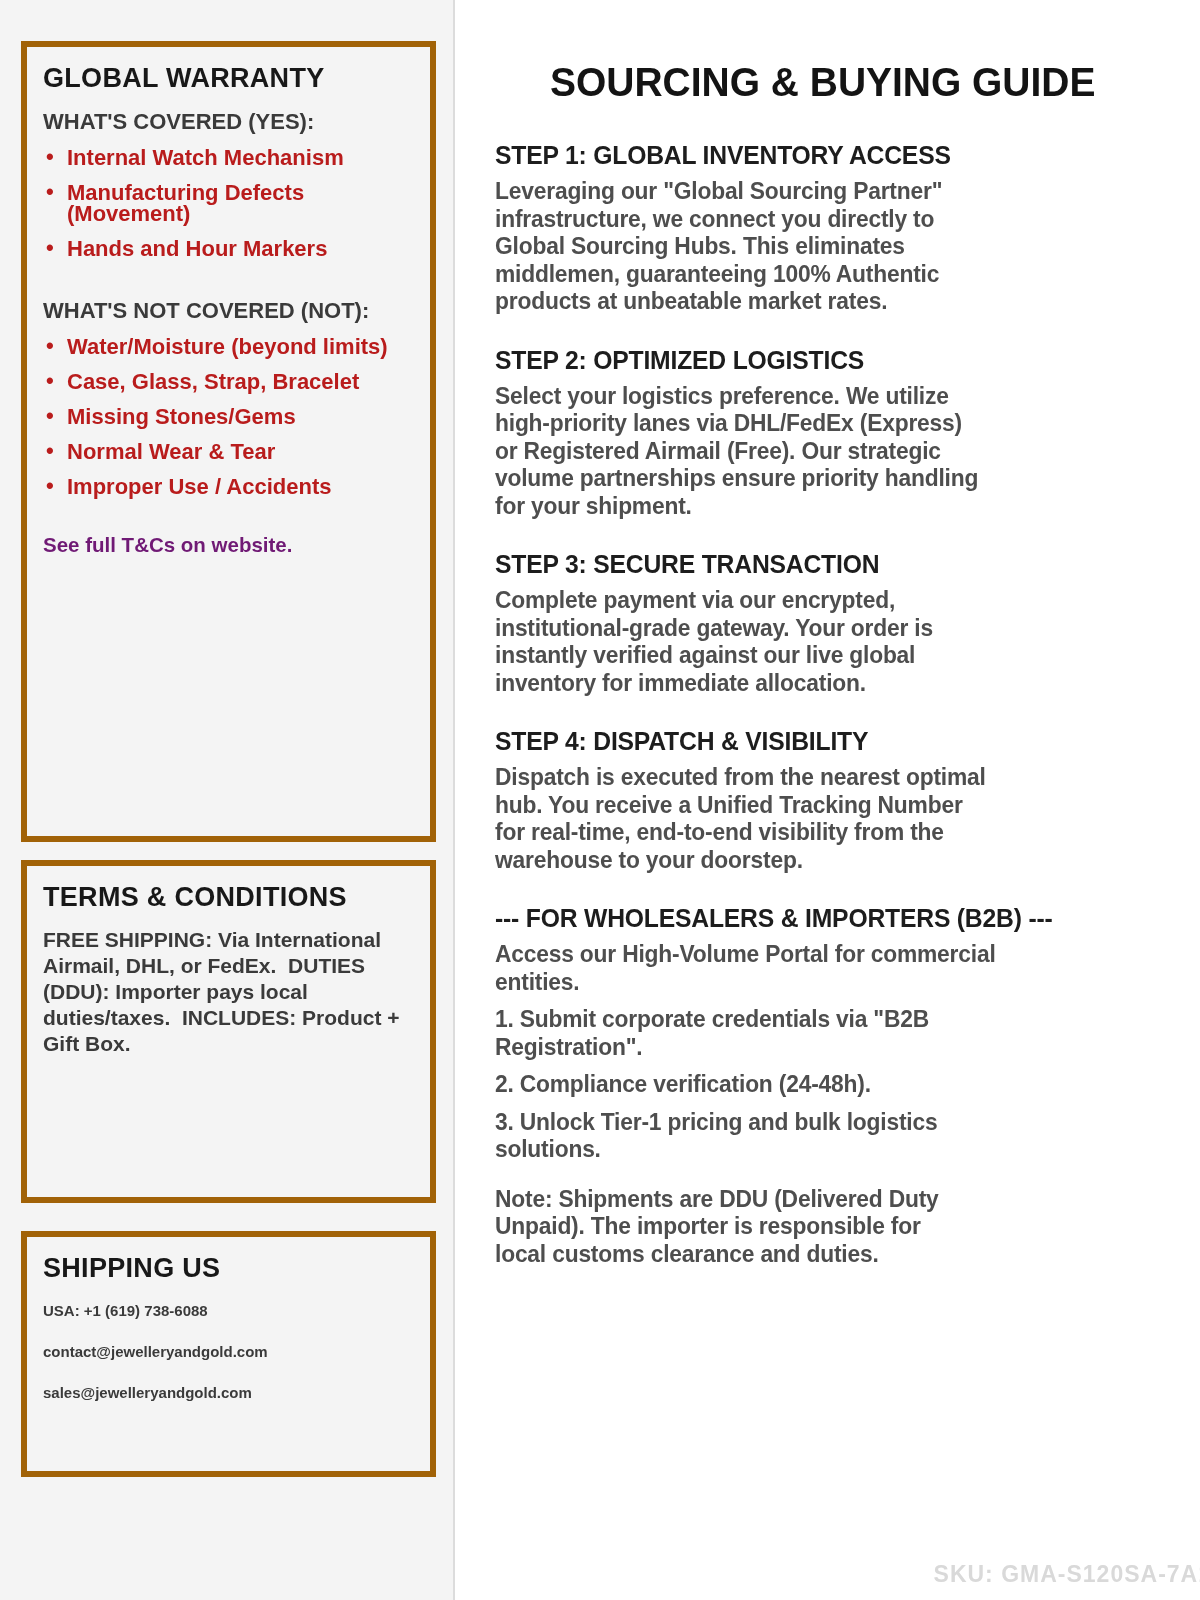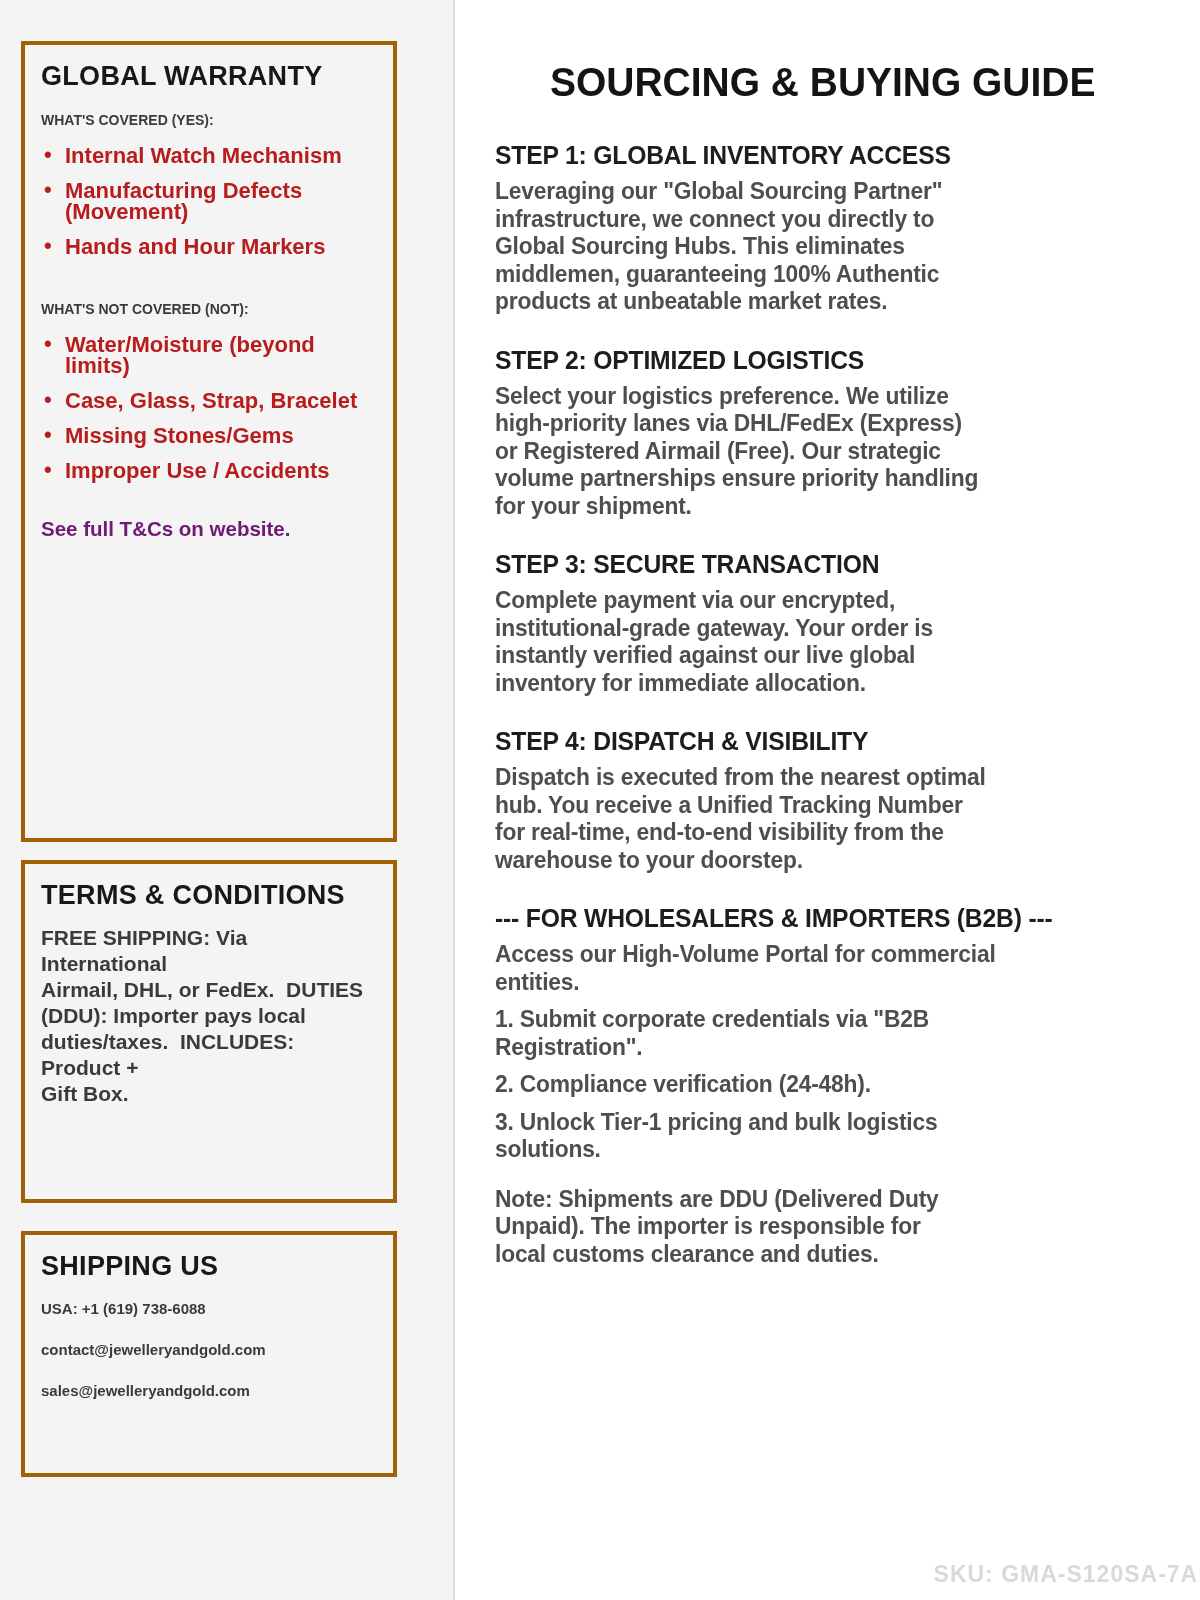--- a/index.html
+++ b/index.html
@@ -10,36 +10,36 @@
     font-family: "Liberation Sans", sans-serif;
   }
   .sidebar {
     position: absolute; left: 0; top: 0;
     width: 455px; height: 1600px;
     background: #f4f4f4;
     border-right: 2px solid #dcdcdc;
     box-sizing: border-box;
   }
   .panel {
-    position: absolute; left: 21px; width: 376px;
-    border: 4px solid #a16207;
+    position: absolute; left: 21px; width: 415px;
+    border: 6px solid #a16207;
     background: #f4f4f4;
     padding: 15px 16px;
     box-sizing: border-box;
   }
   .panel-warranty { top: 41px;  height: 801px; }
   .panel-terms    { top: 860px; height: 343px; }
   .panel-contact  { top: 1231px; height: 246px; }
 
   .panel h2 {
     margin: 0; font-size: 27px; font-weight: bold;
     color: #181818; letter-spacing: 0.3px; line-height: 32px;
   }
   .sub-heading {
-    margin: 16px 0 13px; font-size: 14px; font-weight: bold;
+    margin: 16px 0 13px; font-size: 22px; font-weight: bold;
     color: #3a3a3a; line-height: 24px;
   }
   .sub-heading.second { margin-top: 40px; }
   .bullet-list { list-style: none; margin: 0; padding: 0; }
   .bullet-list li {
     position: relative; padding-left: 24px;
     font-size: 22px; font-weight: bold; color: #b91c1c;
     line-height: 21px; margin-bottom: 14px;
   }
   .bullet-list li::before { content: "\2022"; position: absolute; left: 3px; top: -1px; }
@@ -94,20 +94,21 @@
     <ul class="bullet-list">
       <li>Internal Watch Mechanism</li>
       <li>Manufacturing Defects (Movement)</li>
       <li>Hands and Hour Markers</li>
     </ul>
     <h3 class="sub-heading second">WHAT'S NOT COVERED (NOT):</h3>
     <ul class="bullet-list">
       <li>Water/Moisture (beyond limits)</li>
       <li>Case, Glass, Strap, Bracelet</li>
       <li>Missing Stones/Gems</li>
+      <li>Normal Wear &amp; Tear</li>
       <li>Improper Use / Accidents</li>
     </ul>
     <p class="footnote">See full T&amp;Cs on website.</p>
   </section>
 
   <section class="panel panel-terms">
     <h2>TERMS &amp; CONDITIONS</h2>
     <p class="panel-body">FREE SHIPPING: Via International
 Airmail, DHL, or FedEx.  DUTIES
 (DDU): Importer pays local

